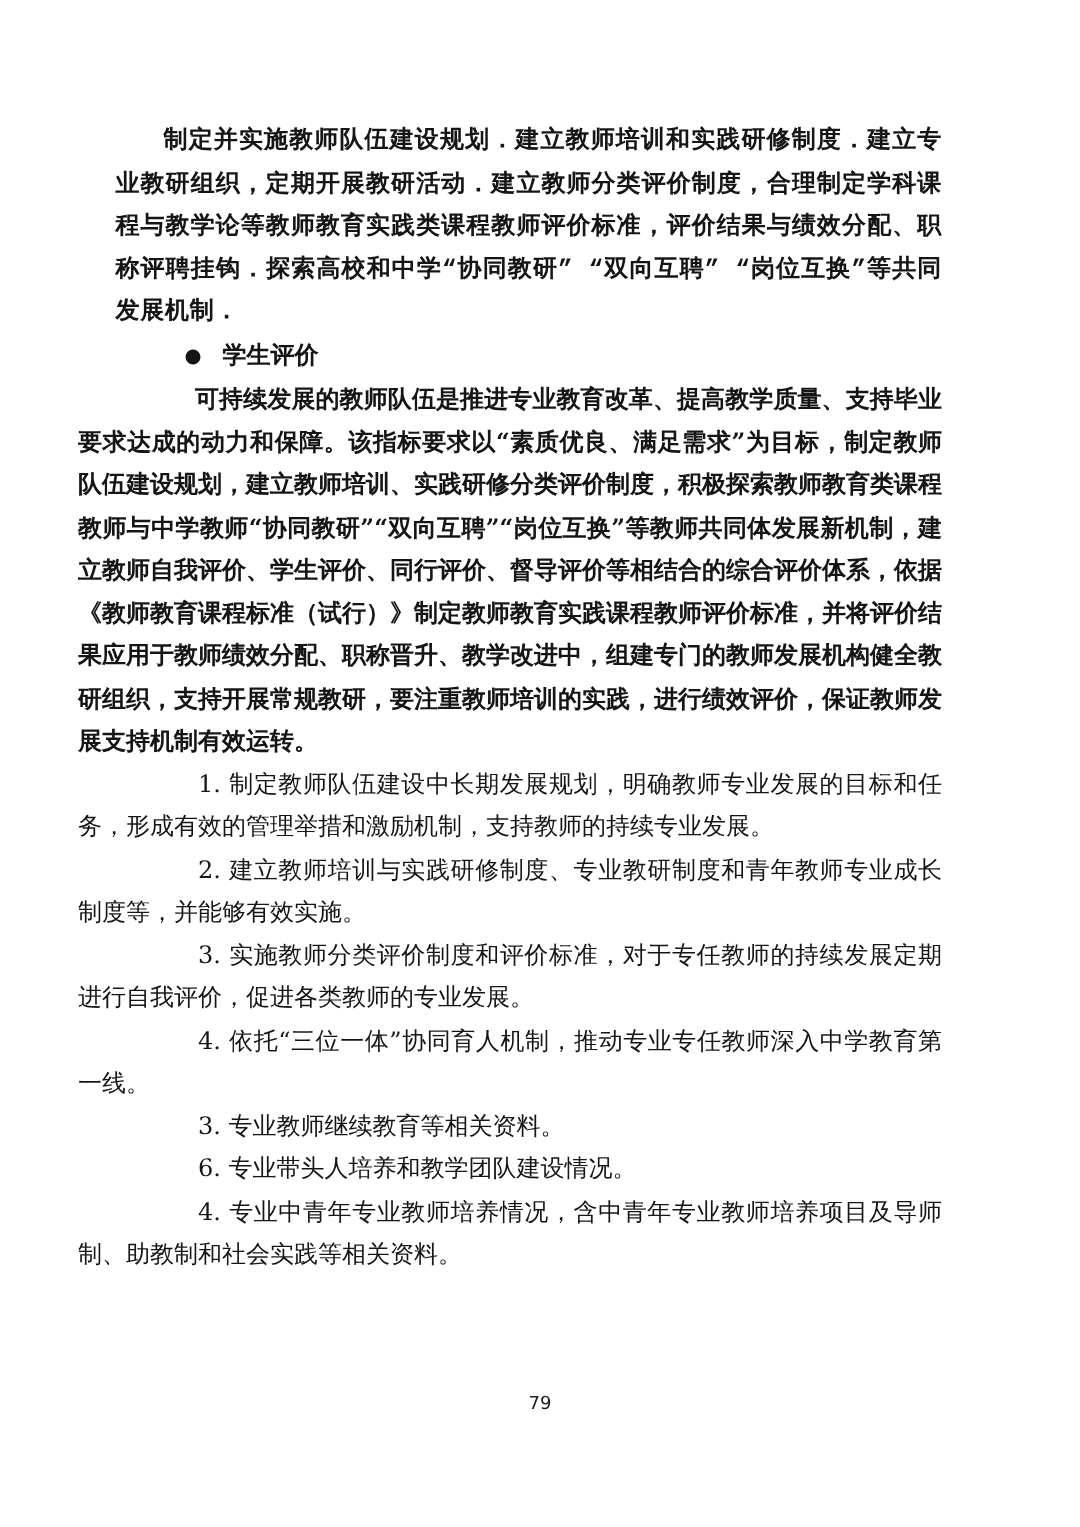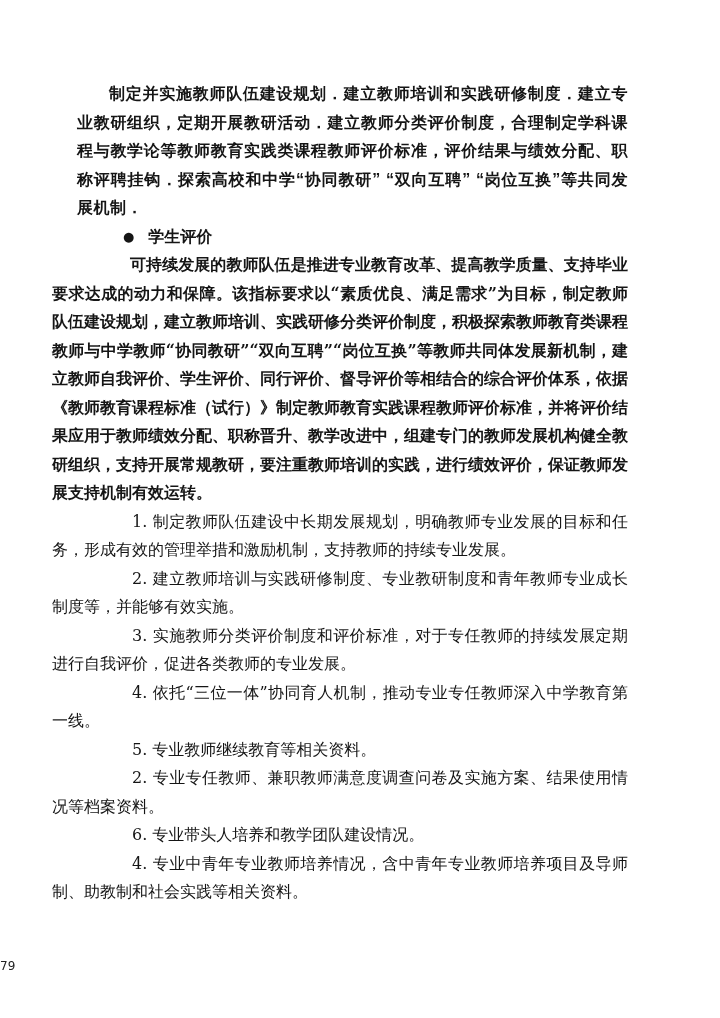--- a/index.html
+++ b/index.html
@@ -28,21 +28,21 @@
   }
   .para {
     margin: 0;
     text-indent: 78px;
     font-weight: bold;
   }
   .intro-para {
     margin: 0 0 0 25px;
     text-indent: 32px;
     font-weight: 700;
-    font-family: Liberation Sans, sans-serif;
+    font-family: Liberation Mono, monospace;
     letter-spacing: 0.5px;
   }
   .section-heading {
     margin: 0 0 0 71px;
     font-weight: 700;
     font-family: "DejaVu Sans", "Liberation Sans", sans-serif;
     text-align: left;
   }
   .section-heading .bullet {
     display: inline-block;
@@ -50,23 +50,23 @@
     margin-right: 14px;
     vertical-align: 1px;
   }
   .item {
     margin: 0;
     text-indent: 80px;
   }
   .page-number {
     position: absolute;
     left: 0;
-    top: 959px;
+    top: 928px;
     width: 100%;
-    text-align: left;
+    text-align: center;
     font-family: "DejaVu Sans", "Liberation Sans", sans-serif;
     font-size: 12px;
     color: #222222;
   }
 </style>
 </head>
 <body>
 
 <div class="page">
   <div class="content">
@@ -79,21 +79,20 @@
 
     <p class="para">可持续发展的教师队伍是推进专业教育改革、提高教学质量、支持毕业要求达成的动力和保障。该指标要求以“素质优良、满足需求”为目标，制定教师队伍建设规划，建立教师培训、实践研修分类评价制度，积极探索教师教育类课程教师与中学教师“协同教研”“双向互聘”“岗位互换”等教师共同体发展新机制，建立教师自我评价、学生评价、同行评价、督导评价等相结合的综合评价体系，依据《教师教育课程标准（试行）》制定教师教育实践课程教师评价标准，并将评价结果应用于教师绩效分配、职称晋升、教学改进中，组建专门的教师发展机构健全教研组织，支持开展常规教研，要注重教师培训的实践，进行绩效评价，保证教师发展支持机制有效运转。</p>
 
 
     <p class="item">1. 制定教师队伍建设中长期发展规划，明确教师专业发展的目标和任务，形成有效的管理举措和激励机制，支持教师的持续专业发展。</p>
     <p class="item">2. 建立教师培训与实践研修制度、专业教研制度和青年教师专业成长制度等，并能够有效实施。</p>
     <p class="item">3. 实施教师分类评价制度和评价标准，对于专任教师的持续发展定期进行自我评价，促进各类教师的专业发展。</p>
     <p class="item">4. 依托“三位一体”协同育人机制，推动专业专任教师深入中学教育第一线。</p>
 
 
-    <p class="item">5. 专业教师继续教育等相关资料。</p>
-    <p class="item">2. 专业专任教师、兼职教师满意度调查问卷及实施方案、结果使用情况等档案资料。</p>
+    <p class="item">3. 专业教师继续教育等相关资料。</p>
     <p class="item">6. 专业带头人培养和教学团队建设情况。</p>
     <p class="item">4. 专业中青年专业教师培养情况，含中青年专业教师培养项目及导师制、助教制和社会实践等相关资料。</p>
 
   </div>
 
   <div class="page-number">79</div>
 </div>
 
 </body></html>

